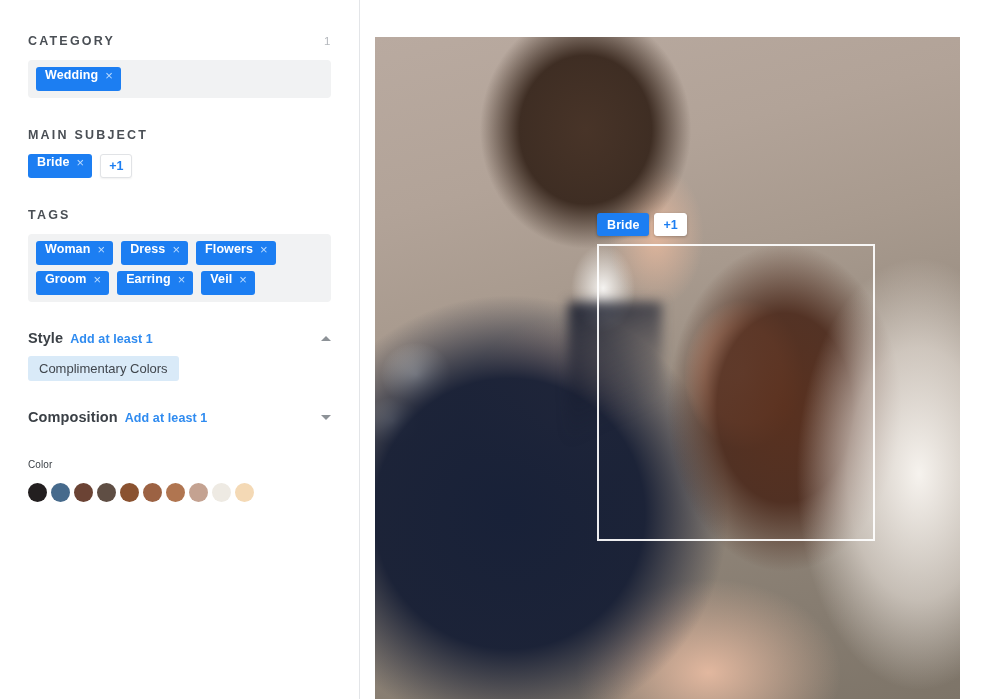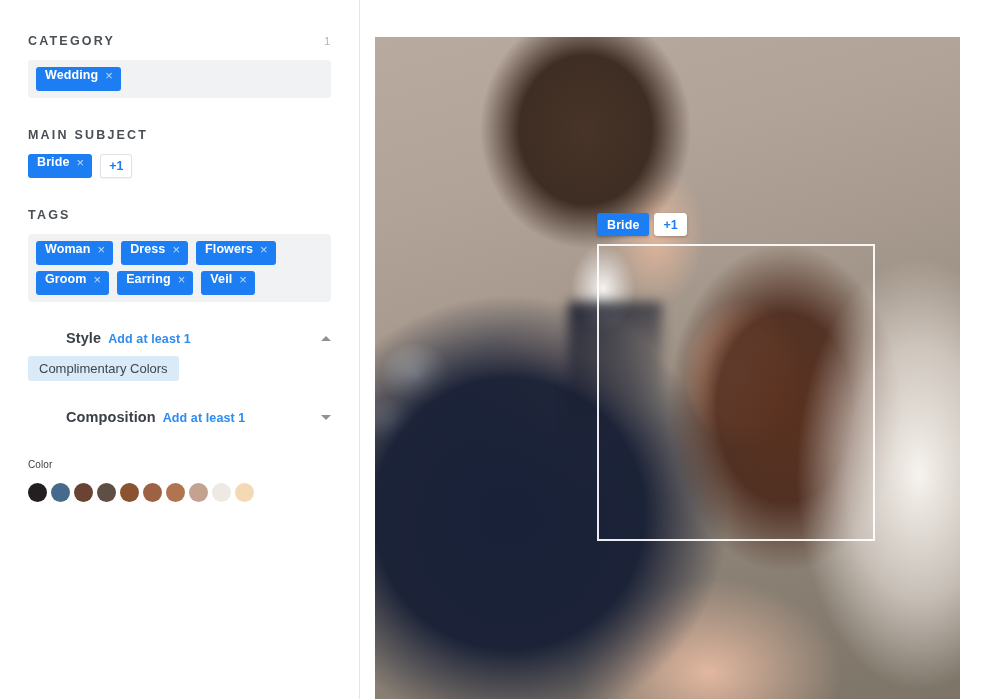--- a/index.html
+++ b/index.html
@@ -139,21 +139,20 @@
   .group-head-left {
     display: flex;
     align-items: baseline;
     gap: 7px;
   }
   .group-title {
     font-size: 14.5px;
     font-weight: bold;
     color: #3b4046;
     letter-spacing: .1px;
-    margin-left: 38px;
   }
   .group-hint {
     font-size: 12.5px;
     font-weight: bold;
     color: #2f8bf0;
     letter-spacing: .1px;
     cursor: pointer;
   }
   .caret {
     width: 0; height: 0;

